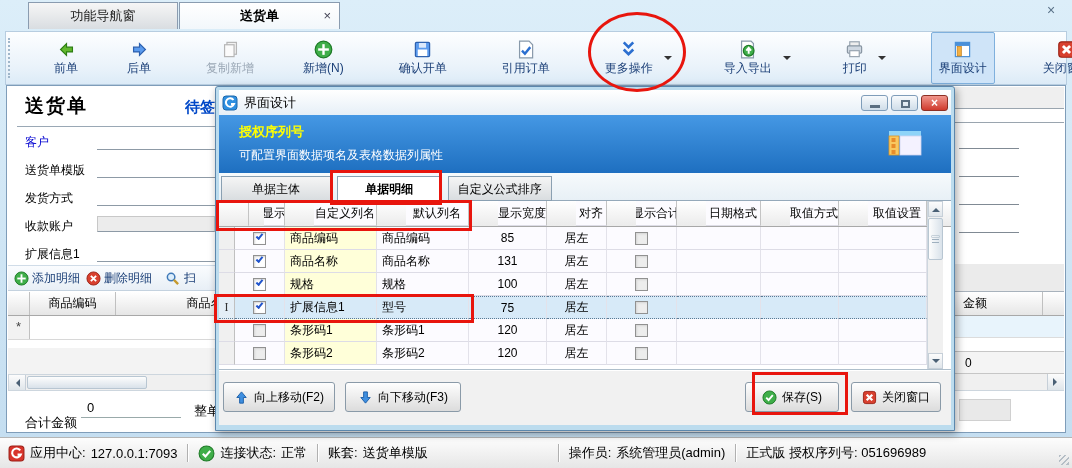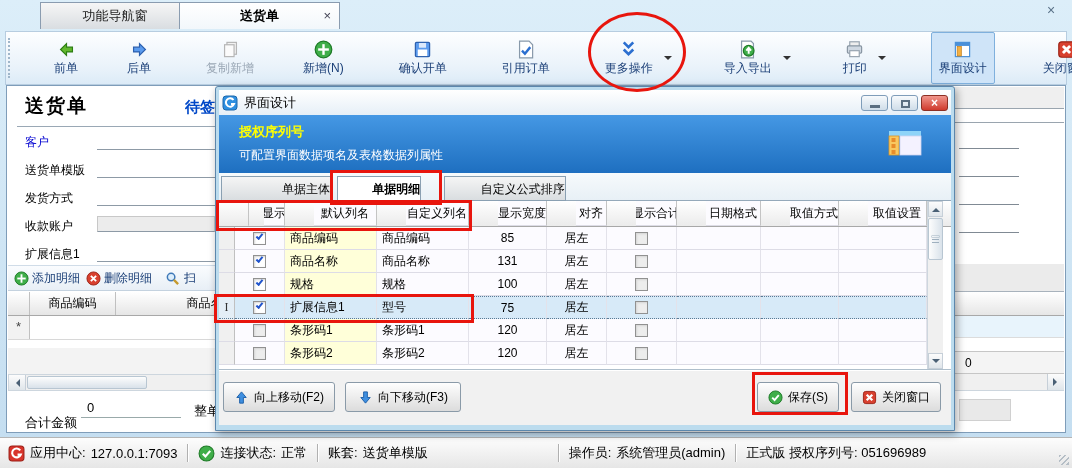--- a/index.html
+++ b/index.html
@@ -7,21 +7,21 @@
   body {
     position:relative; overflow:hidden;
     font-family:"Liberation Sans","DejaVu Sans",sans-serif;
     font-size:12px; color:#000;
     background:linear-gradient(#dceef9,#c3ddf0);
   }
   
   .tabstrip { position:absolute; left:0; top:2; right:0; height:29px; }
   .tab { position:absolute; top:2px; height:27px; line-height:26px; text-align:center;
          border:1px solid #8a9cb0; border-bottom:none; font-size:13px; }
-  .tab.inactive { left:40px; width:150px; background:linear-gradient(#f6f6f6,#d9dde1); color:#222; }
+  .tab.inactive { left:28px; width:150px; background:linear-gradient(#f6f6f6,#d9dde1); color:#222; }
   .tab.active { left:179px; width:161px; background:linear-gradient(#ffffff,#f2f7fb); font-weight:bold; }
   .tab .x { position:absolute; right:8px; top:0; color:#445; font-weight:normal; font-size:13px; cursor:pointer; }
   .win-close { position:absolute; right:12px; top:3px; width:18px; height:16px; text-align:center;
                line-height:15px; color:#5a7288; font-size:14px; }
   
   .toolbar { position:absolute; left:5px; right:5px; top:31px; height:54px;
              background:linear-gradient(#fdfeff,#e9f2fa 70%,#dcebf7);
              border:1px solid #b7cde0; display:flex; align-items:stretch; }
   .grip { width:8px; margin:6px 2px; border-left:2px dotted #9fb6ca; }
   .tbtn { display:flex; flex-direction:column; align-items:center; justify-content:center;
@@ -95,24 +95,24 @@
           background:linear-gradient(#f7fafc,#cfdde9); position:relative; }
   .wbtn.close { background:linear-gradient(#f0968c,#cf3a2d); border-color:#8c2f24; }
   .wbtn .g-min { position:absolute; left:8px; top:9px; width:10px; height:3px; background:#5a6e80; }
   .wbtn .g-max { position:absolute; left:9px; top:4px; width:9px; height:8px; border:2px solid #5a6e80; }
   .wbtn .g-x { position:absolute; left:0; right:0; top:0px; text-align:center; color:#fff; font-weight:bold; font-size:12px; line-height:15px; }
   .dlg-header { height:58px; background:linear-gradient(#4598e4,#1e6fc0); padding:8px 0 0 20px; position:relative; }
   .dlg-header .h1 { color:#ffff00; font-weight:bold; font-size:13px; margin-bottom:6px; }
   .dlg-header .h2 { color:#fff; font-size:12px; }
   .dlg-header svg { position:absolute; right:28px; top:12px; width:36px; height:32px; }
   .dlg-tabs { height:28px; background:linear-gradient(#f6fafc,#e8f0f6); border-bottom:1px solid #95a9ba; padding:3px 0 0 2px; }
-  .dtab { display:inline-block; height:25px; line-height:24px; text-align:right; margin-right:3px;
+  .dtab { display:inline-block; height:25px; line-height:24px; text-align:center; margin-right:3px;
           border:1px solid #8aa0b2; background:linear-gradient(#f5f5f5,#d9dde0); font-size:12px; }
   .dtab.active { background:#fff; border-bottom-color:#fff; font-weight:bold; }
-  .dtab.t0 { width:110px; } .dtab.t1 { width:84px; } .dtab.t2 { width:122px;margin-left:16px; }
+  .dtab.t0 { width:110px; } .dtab.t1 { width:104px; } .dtab.t2 { width:104px; }
   .dlg-tablewrap { position:relative; height:169px; background:#fff; border-bottom:1px solid #aebecb; }
   .dtr { display:grid; grid-template-columns:16px 50px 92px 92px 78px 60px 70px 84px 78px 88px; height:23px; }
   .dtr.dhead { height:26px; background:linear-gradient(#ffffff,#ebebeb); border-bottom:1px solid #a8a8a8; }
   .dtr.dhead .dc { border-right:1px solid #c4c4c4; text-align:center; line-height:25px; font-size:12px; overflow:hidden; white-space:nowrap;margin-left:29px; }
   .dc { border-right:1px solid #e3e2ea; border-bottom:1px solid #dddce6; display:flex; align-items:center;
         justify-content:center; overflow:hidden; white-space:nowrap; background:#fcfbff; }
   .dc.name { justify-content:flex-start; padding-left:5px; }
   .dc.def { background:#ffffd9; }
   .dc.rowhead { background:#f0f0f0; border-right:1px solid #c0c0c0; font-family:"Liberation Serif","DejaVu Serif",serif; font-size:12px; color:#333; }
   .dtr.sel .dc { background:#d7eaf8; border-top:1px dotted #5a7a95; border-bottom:1px dotted #5a7a95; }
@@ -322,20 +322,23 @@
   <div class="totals-value">0</div>
   <div class="totals-partial">整单</div>
 
   <div class="r-grayband1"></div>
   <div class="r-line"></div>
   <div class="r-fline" style="top:62px"></div>
   <div class="r-fline" style="top:90px"></div>
   <div class="r-fline" style="top:118px"></div>
   <div class="r-fline" style="top:146px"></div>
   <div class="r-grayband2"></div>
+  <div class="r-amount-head">
+    <div class="hc">金额</div>
+  </div>
   <div class="r-bluerow"></div>
   <div class="r-zero">0</div>
   <div class="r-scroll">
     <div class="sbtn">
         <span class="tri-r"></span>
       </div>
   </div>
   <div class="r-graybox"></div>
 </div>
 
@@ -372,22 +375,22 @@
   </div>
   <div class="dlg-tabs">
     <div class="dtab t0">单据主体</div>
     <div class="dtab t1 active">单据明细</div>
     <div class="dtab t2">自定义公式排序</div>
   </div>
   <div class="dlg-tablewrap">
     <div class="dtr dhead">
       <div class="dc rowhead"></div>
       <div class="dc">显示</div>
+      <div class="dc">自定义列名</div>
       <div class="dc">默认列名</div>
-      <div class="dc">自定义列名</div>
       <div class="dc">显示宽度</div>
       <div class="dc">对齐</div>
       <div class="dc">显示合计</div>
       <div class="dc">日期格式</div>
       <div class="dc">取值方式</div>
       <div class="dc">取值设置</div>
     </div>
 
     <div class="dtr">
       <div class="dc rowhead"></div>
@@ -516,21 +519,21 @@
           <path d="M8 2 L13 8 L10 8 L10 14 L6 14 L6 8 L3 8 Z" fill="#3f8fe0" stroke="#1d5fa8"></path>
         </svg>
       <span>向上移动(F2)</span>
     </div>
     <div class="dbtn" style="left:126px;width:116px">
       <svg viewBox="0 0 16 16">
           <path d="M8 14 L3 8 L6 8 L6 2 L10 2 L10 8 L13 8 Z" fill="#3f8fe0" stroke="#1d5fa8"></path>
         </svg>
       <span>向下移动(F3)</span>
     </div>
-    <div class="dbtn" style="right:112px;width:82px">
+    <div class="dbtn" style="right:112px;width:94px">
       <svg viewBox="0 0 16 16">
           <circle cx="8" cy="8" r="7" fill="#3fae49" stroke="#1d7a26"></circle>
           <path d="M4.5 8.2 L7 10.7 L11.5 5.5" fill="none" stroke="#fff" stroke-width="2"></path>
         </svg>
       <span>保存(S)</span>
     </div>
     <div class="dbtn" style="right:10px;width:90px">
       <svg viewBox="0 0 16 16">
           <rect x="1.5" y="1.5" width="13" height="13" rx="2.5" fill="#d8402f" stroke="#9c2417"></rect>
           <path d="M5 5 L11 11 M11 5 L5 11" stroke="#fff" stroke-width="2.4"></path>

